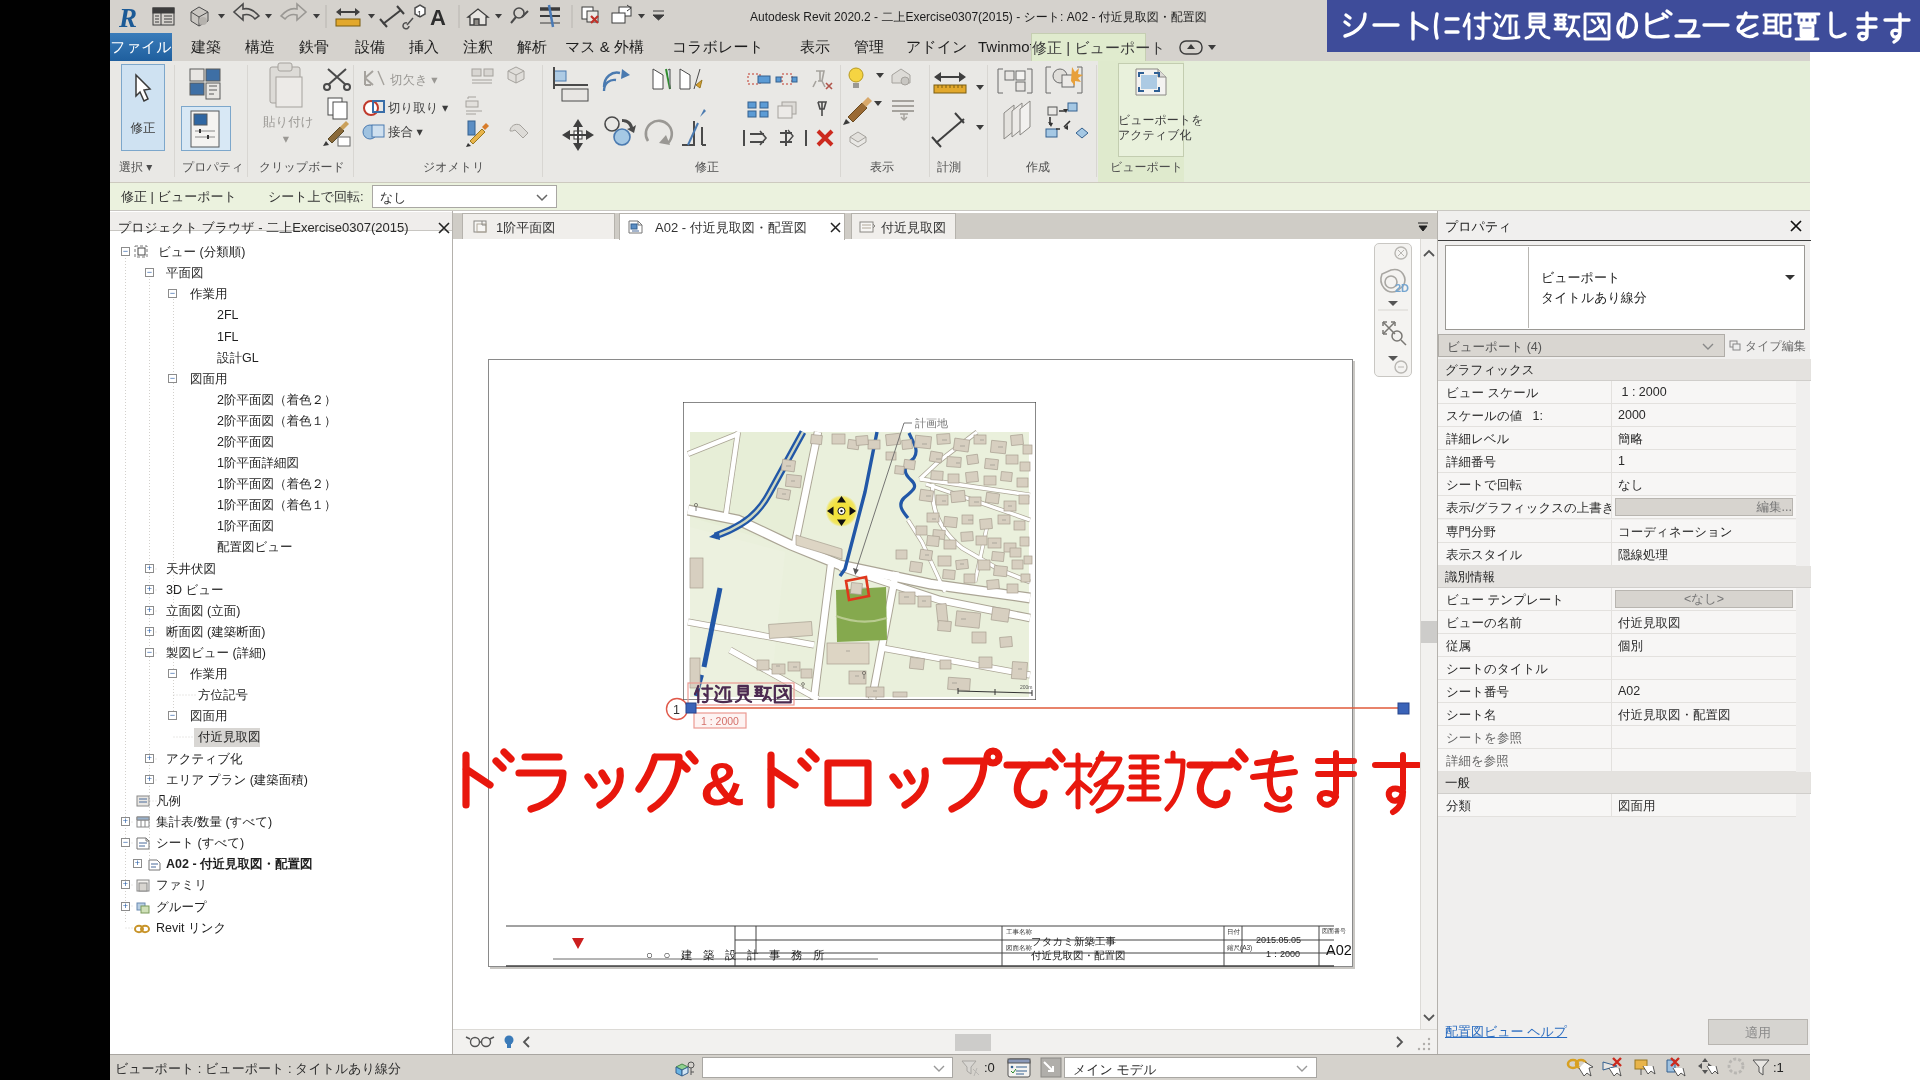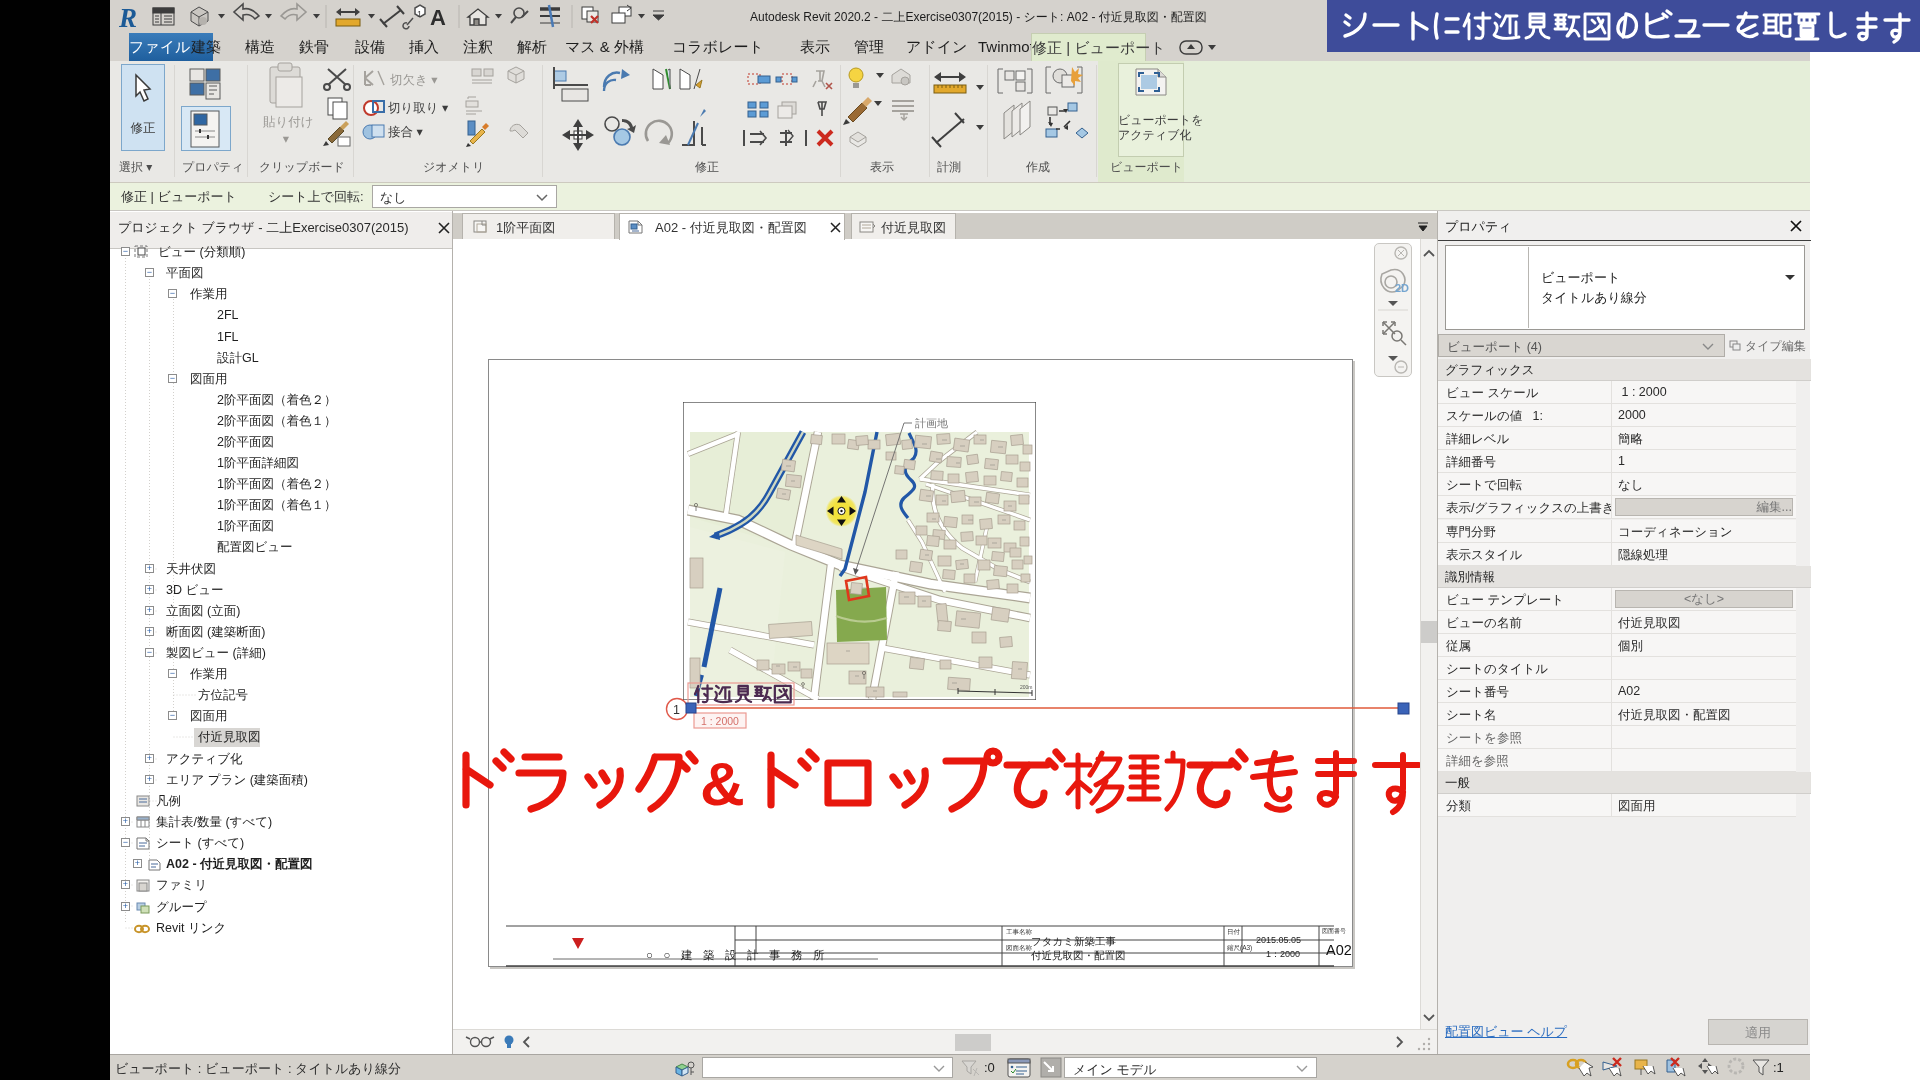--- a/index.html
+++ b/index.html
@@ -11,21 +11,21 @@
 #titletext{left:640px;top:9px;font-size:12px;color:#1c1c1c;white-space:nowrap}
 #tabrow{left:0;top:33px;width:1700px;height:28px;background:#d5d2cd}
 .rtab{position:absolute;top:0;height:28px;font-size:15px;color:#1d1d1d;white-space:nowrap}
 #ribbon{left:0;top:61px;width:1700px;height:122px;background:#e9e8e5;border-bottom:1px solid #cdcabf}
 .plabel{position:absolute;top:98px;height:23px;font-size:12px;color:#4e4e4e;white-space:nowrap}
 .psep{position:absolute;top:4px;width:1px;height:112px;background:#d8d6d2}
 .rlbl{position:absolute;font-size:12.5px;color:#3c3c3c;white-space:nowrap}
 .rlbl-g{position:absolute;font-size:12.5px;color:#9a9894;white-space:nowrap}
 #optbar{left:0;top:183px;width:1700px;height:28px;background:#ebf2de;border-bottom:1px solid #c9c7c2;font-size:13px;color:#333}
 #browser{left:0;top:211px;width:343px;height:843px;background:#fff;border-right:1px solid #b4b1ac}
-#bheader{position:absolute;left:0;top:1px;width:342px;height:37px;background:#efedeb;border-bottom:1px solid #c8c6c2;font-size:13px;color:#2a2a2a}
+#bheader{position:absolute;left:0;top:1px;width:342px;height:19px;background:#efedeb;border-bottom:1px solid #c8c6c2;font-size:13px;color:#2a2a2a}
 .trow{position:absolute;height:20px;font-size:12.5px;color:#1f1f1f;white-space:nowrap;line-height:20px}
 .tbox{position:absolute;width:9px;height:9px;border:1px solid #8c8c8c;background:#fff;font-size:9px;line-height:7px;text-align:center;color:#2d61a8}
 #canvas{left:343px;top:211px;width:984px;height:843px;background:#fff}
 #tabbar{position:absolute;left:0;top:2px;width:984px;height:26px;background:#cfccc6}
 .vtab{position:absolute;top:0;height:26px;font-size:13px;color:#333;background:#f0eeeb;border:1px solid #b5b2ac;border-bottom:none}
 #props{left:1327px;top:211px;width:373px;height:843px;background:#f0efee;border-left:1px solid #b4b1ac}
 .prow{position:absolute;left:0;width:358px;height:23px;font-size:12.5px;color:#2a2a2a;border-bottom:1px solid #e3e1de;background:#f7f6f5}
 .prow .lab{position:absolute;left:8px;top:4px;width:166px;overflow:hidden;white-space:nowrap}
 .prow .val{position:absolute;left:180px;top:4px;white-space:nowrap}
 .prow .vline{position:absolute;left:173px;top:0;width:1px;height:23px;background:#e3e1de}
@@ -100,21 +100,21 @@
             <rect x="502" y="13" width="13" height="10"></rect>
             <path d="M518 18 l4 4 m0 -4 l-4 4" stroke="none"></path>
             <path d="M517 5 l4 3 -4 3" fill="none"></path>
           </g>
         <path d="M528 14 l7 0 -3.5 4.5 z" fill="#3c3c3c"></path>
         <path d="M543 11 h11 m-11 4 l5.5 5 5.5 -5 z" stroke="#3c3c3c" fill="#3c3c3c"></path>
       </svg>
     </div>
     <div id="titletext" class="abs">Autodesk Revit 2020.2 - 二上Exercise0307(2015) - シート: A02 - 付近見取図・配置図</div>
     <div id="tabrow" class="abs">
-      <div class="rtab" style="left:19px;width:84px;background:linear-gradient(#3a7cba,#1f5f9e);color:#fff;text-align:left;line-height:28px">ファイル</div>
+      <div class="rtab" style="left:0;width:62px;background:linear-gradient(#3a7cba,#1f5f9e);color:#fff;text-align:center;line-height:28px">ファイル</div>
       <div class="rtab" style="left:81px;line-height:28px">建築</div>
       <div class="rtab" style="left:135px;line-height:28px">構造</div>
       <div class="rtab" style="left:189px;line-height:28px">鉄骨</div>
       <div class="rtab" style="left:245px;line-height:28px">設備</div>
       <div class="rtab" style="left:299px;line-height:28px">挿入</div>
       <div class="rtab" style="left:353px;line-height:28px">注釈</div>
       <div class="rtab" style="left:407px;line-height:28px">解析</div>
       <div class="rtab" style="left:455px;line-height:28px">マス &amp; 外構</div>
       <div class="rtab" style="left:562px;line-height:28px">コラボレート</div>
       <div class="rtab" style="left:690px;line-height:28px">表示</div>

